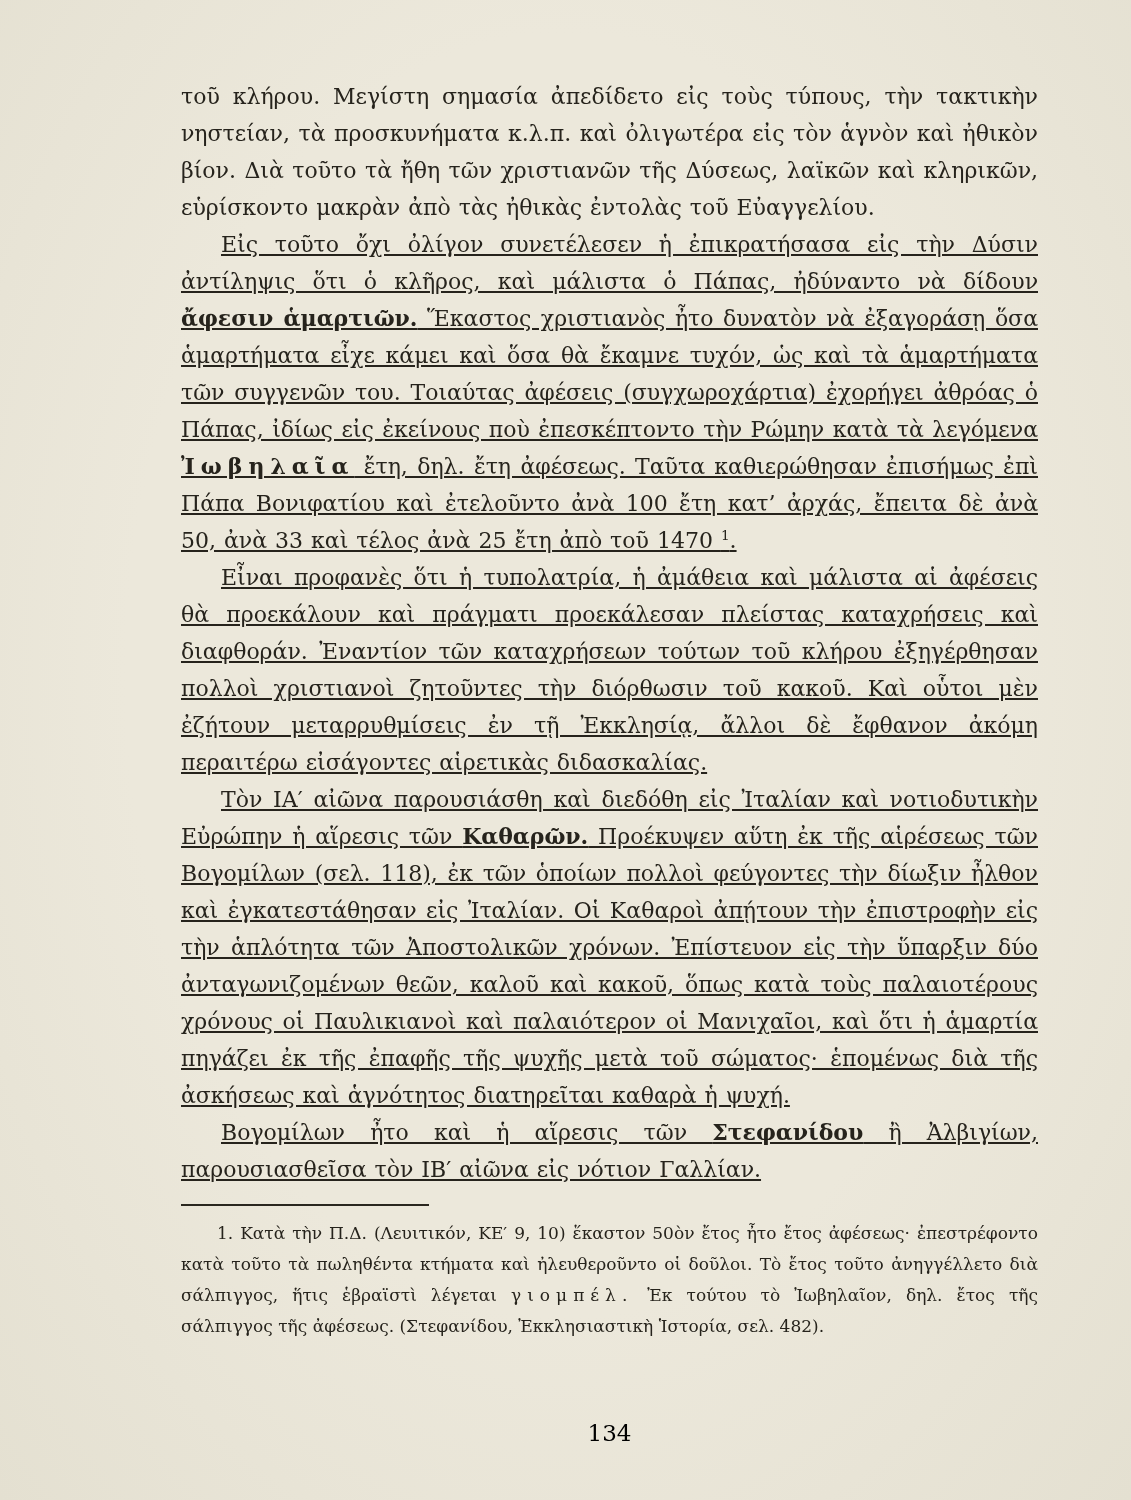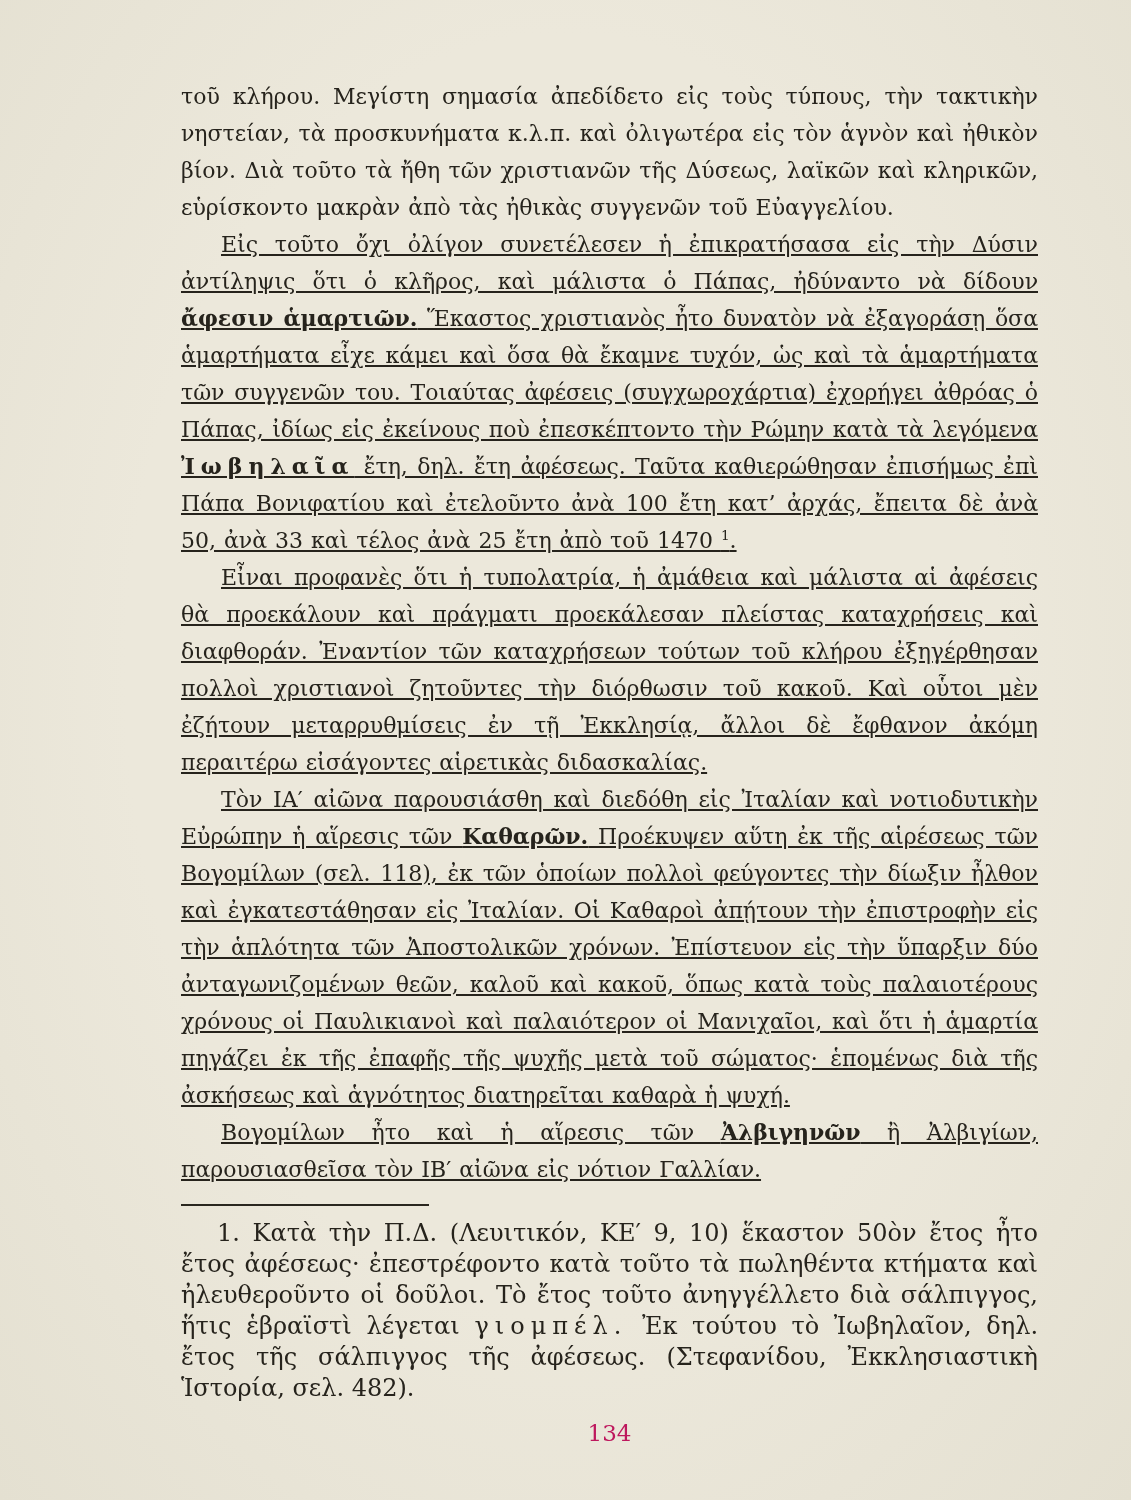--- a/index.html
+++ b/index.html
@@ -36,44 +36,44 @@
     line-height: 0;
     vertical-align: super;
   }
   .footnote-sep {
     width: 248px;
     height: 2px;
     background: #2a271f;
     margin: 16px 0 12px 0;
   }
   .footnote {
-    font-size: 24px;
+    font-size: 17px;
     line-height: 31px;
     text-align: justify;
     text-indent: 36px;
     margin: 0;
   }
   .page-number {
     position: absolute;
     left: 181px;
     width: 857px;
     top: 1420px;
     text-align: center;
     font-size: 23px;
-    color: #be185d;
+    color: #000000;
   }
 </style>
 </head>
 <body>
 
 <div class="text-block">
   <div id="paragraphs">
-      <p class="para"><span>τοῦ κλήρου. Μεγίστη σημασία ἀπεδίδετο εἰς τοὺς τύπους, τὴν τακτικὴν νηστείαν, τὰ προσκυνήματα κ.λ.π. καὶ ὀλιγωτέρα εἰς τὸν ἁγνὸν καὶ ἠθικὸν βίον. Διὰ τοῦτο τὰ ἤθη τῶν χριστιανῶν τῆς Δύσεως, λαϊκῶν καὶ κληρικῶν, εὑρίσκοντο μακρὰν ἀπὸ τὰς ἠθικὰς συγγενῶν τοῦ Εὐαγγελίου.</span></p>
+      <p class="para"><span>τοῦ κλήρου. Μεγίστη σημασία ἀπεδίδετο εἰς τοὺς τύπους, τὴν τακτικὴν νηστείαν, τὰ προσκυνήματα κ.λ.π. καὶ ὀλιγωτέρα εἰς τὸν ἁγνὸν καὶ ἠθικὸν βίον. Διὰ τοῦτο τὰ ἤθη τῶν χριστιανῶν τῆς Δύσεως, λαϊκῶν καὶ κληρικῶν, εὑρίσκοντο μακρὰν ἀπὸ τὰς ἠθικὰς ἐντολὰς τοῦ Εὐαγγελίου.</span></p>
       <p class="para indent"><span>Εἰς τοῦτο ὄχι ὀλίγον συνετέλεσεν ἡ ἐπικρατήσασα εἰς τὴν Δύσιν ἀντίληψις ὅτι ὁ κλῆρος, καὶ μάλιστα ὁ Πάπας, ἠδύναντο νὰ δίδουν </span><span class="b">ἄφεσιν ἁμαρτιῶν.</span><span> Ἕκαστος χριστιανὸς ἦτο δυνατὸν νὰ ἐξαγοράσῃ ὅσα ἁμαρτήματα εἶχε κάμει καὶ ὅσα θὰ ἔκαμνε τυχόν, ὡς καὶ τὰ ἁμαρτήματα τῶν συγγενῶν του. Τοιαύτας ἀφέσεις (συγχωροχάρτια) ἐχορήγει ἀθρόας ὁ Πάπας, ἰδίως εἰς ἐκείνους ποὺ ἐπεσκέπτοντο τὴν Ρώμην κατὰ τὰ λεγόμενα </span><span class="b spaced">Ἰωβηλαῖα</span><span> ἔτη, δηλ. ἔτη ἀφέσεως. Ταῦτα καθιερώθησαν ἐπισήμως ἐπὶ Πάπα Βονιφατίου καὶ ἐτελοῦντο ἀνὰ 100 ἔτη κατ’ ἀρχάς, ἔπειτα δὲ ἀνὰ 50, ἀνὰ 33 καὶ τέλος ἀνὰ 25 ἔτη ἀπὸ τοῦ 1470 </span><sup>1</sup><span>.</span></p>
       <p class="para indent"><span>Εἶναι προφανὲς ὅτι ἡ τυπολατρία, ἡ ἀμάθεια καὶ μάλιστα αἱ ἀφέσεις θὰ προεκάλουν καὶ πράγματι προεκάλεσαν πλείστας καταχρήσεις καὶ διαφθοράν. Ἐναντίον τῶν καταχρήσεων τούτων τοῦ κλήρου ἐξηγέρθησαν πολλοὶ χριστιανοὶ ζητοῦντες τὴν διόρθωσιν τοῦ κακοῦ. Καὶ οὗτοι μὲν ἐζήτουν μεταρρυθμίσεις ἐν τῇ Ἐκκλησίᾳ, ἄλλοι δὲ ἔφθανον ἀκόμη περαιτέρω εἰσάγοντες αἱρετικὰς διδασκαλίας.</span></p>
       <p class="para indent"><span>Τὸν ΙΑ′ αἰῶνα παρουσιάσθη καὶ διεδόθη εἰς Ἰταλίαν καὶ νοτιοδυτικὴν Εὐρώπην ἡ αἵρεσις τῶν </span><span class="b">Καθαρῶν.</span><span> Προέκυψεν αὕτη ἐκ τῆς αἱρέσεως τῶν Βογομίλων (σελ. 118), ἐκ τῶν ὁποίων πολλοὶ φεύγοντες τὴν δίωξιν ἦλθον καὶ ἐγκατεστάθησαν εἰς Ἰταλίαν. Οἱ Καθαροὶ ἀπῄτουν τὴν ἐπιστροφὴν εἰς τὴν ἁπλότητα τῶν Ἀποστολικῶν χρόνων. Ἐπίστευον εἰς τὴν ὕπαρξιν δύο ἀνταγωνιζομένων θεῶν, καλοῦ καὶ κακοῦ, ὅπως κατὰ τοὺς παλαιοτέρους χρόνους οἱ Παυλικιανοὶ καὶ παλαιότερον οἱ Μανιχαῖοι, καὶ ὅτι ἡ ἁμαρτία πηγάζει ἐκ τῆς ἐπαφῆς τῆς ψυχῆς μετὰ τοῦ σώματος· ἑπομένως διὰ τῆς ἀσκήσεως καὶ ἁγνότητος διατηρεῖται καθαρὰ ἡ ψυχή.</span></p>
-      <p class="para indent"><span>Βογομίλων ἦτο καὶ ἡ αἵρεσις τῶν </span><span class="b">Ἀλβιγηνῶν</span><span> ἢ Ἀλβιγίων, παρουσιασθεῖσα τὸν ΙΒ′ αἰῶνα εἰς νότιον Γαλλίαν.</span></p>
+      <p class="para indent"><span>Βογομίλων ἦτο καὶ ἡ αἵρεσις τῶν </span><span class="b">Στεφανίδου</span><span> ἢ Ἀλβιγίων, παρουσιασθεῖσα τὸν ΙΒ′ αἰῶνα εἰς νότιον Γαλλίαν.</span></p>
     </div>
   <div class="footnote-sep"></div>
   <p id="footnote" class="footnote"><span>1. Κατὰ τὴν Π.Δ. (Λευιτικόν, ΚΕ′ 9, 10) ἕκαστον 50ὸν ἔτος ἦτο ἔτος ἀφέσεως· ἐπεστρέφοντο κατὰ τοῦτο τὰ πωληθέντα κτήματα καὶ ἠλευθεροῦντο οἱ δοῦλοι. Τὸ ἔτος τοῦτο ἀνηγγέλλετο διὰ σάλπιγγος, ἥτις ἑβραϊστὶ λέγεται </span><span class="spaced">γιομπέλ.</span><span> Ἐκ τούτου τὸ Ἰωβηλαῖον, δηλ. ἔτος τῆς σάλπιγγος τῆς ἀφέσεως. (Στεφανίδου, Ἐκκλησιαστικὴ Ἱστορία, σελ. 482).</span></p>
 </div>
 
 <div class="page-number">134</div>
 
 </body></html>

